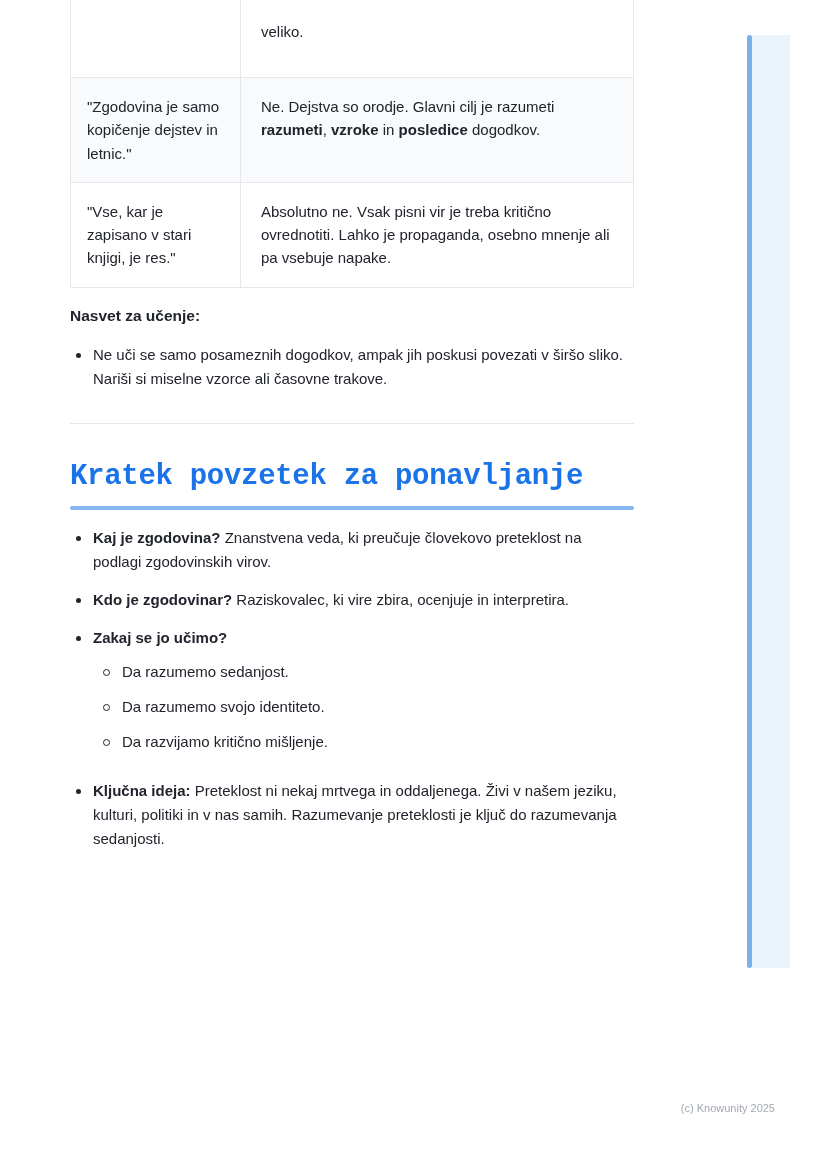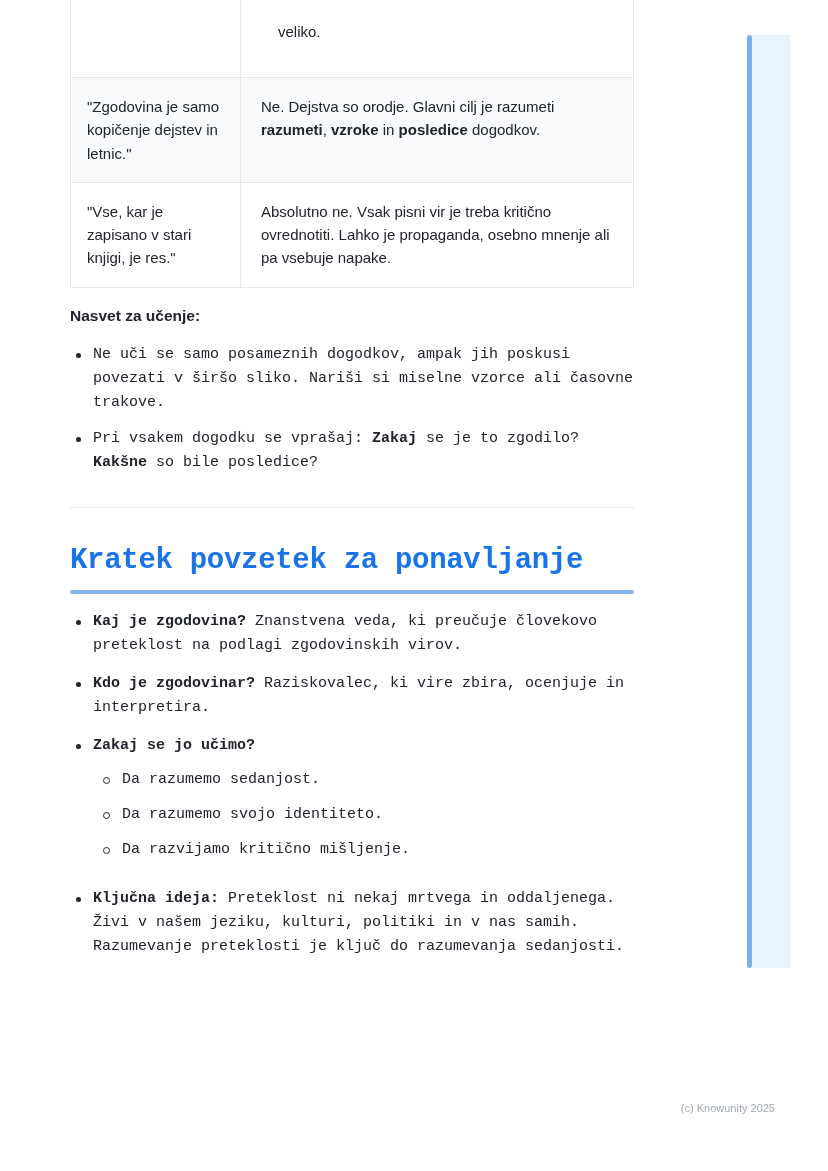--- a/index.html
+++ b/index.html
@@ -8,30 +8,30 @@
     font-family:"Liberation Sans","DejaVu Sans",sans-serif;color:#21242c;
     -webkit-font-smoothing:antialiased;
   }
   .content{position:absolute;left:70px;top:0;width:564px;}
 
   
   .ctable{border:1px solid #e5e7eb;border-top:none;font-size:15px;line-height:1.55;}
   .trow{display:flex;}
   .trow:not(:last-child){border-bottom:1px solid #e5e7eb;}
   .trow.striped{background:#f8fafc;}
-  .trow.partial{height:77px;overflow:hidden;gap:17px;}
+  .trow.partial{height:77px;overflow:hidden;}
   .trow.partial .tcell{padding-top:20px;}
   .tcell{padding:17px 16px;box-sizing:border-box;}
   .tcell.left{width:170px;flex:none;border-right:1px solid #e5e7eb;}
   .tcell.right{flex:1;padding:17px 20px;}
   b{font-weight:700;}
 
   .tips-heading{margin-top:19px;font-size:15.5px;font-weight:700;}
 
-  .list{margin-top:18px;font-size:15px;line-height:1.6;font-family:Liberation Mono, monospace;}
+  .list{margin-top:18px;font-size:15px;line-height:1.6;}
   .li{display:flex;margin-bottom:12px;}
   .li .dot{flex:none;width:5px;height:5px;border-radius:50%;background:#21242c;margin:10px 12px 0 6px;}
   .li .litext{flex:1;}
   .sublist{margin-top:10px;}
   .subli{display:flex;margin-bottom:11px;}
   .subli .circ{flex:none;width:5px;height:5px;border-radius:50%;border:1.5px solid #21242c;background:#fff;margin:9px 12px 0 10px;}
 
   .divider{margin-top:32px;border-top:1px solid #e5e7eb;height:0;}
 
   .big-heading{margin:36px 0 0;font-size:29px;font-weight:700;letter-spacing:-0.3px;line-height:1.2;}
@@ -62,24 +62,20 @@
         <div class="tcell left"><span>"Vse, kar je zapisano v stari knjigi, je res."</span></div>
         <div class="tcell right"><span>Absolutno ne. Vsak pisni vir je treba kritično ovrednotiti. Lahko je propaganda, osebno mnenje ali pa vsebuje napake.</span></div>
       </div>
     </div>
 
   <div class="tips-heading">Nasvet za učenje:</div>
   <div class="list">
       <div class="li">
         <span class="dot"></span>
         <div class="litext"><span>Ne uči se samo posameznih dogodkov, ampak jih poskusi povezati v širšo sliko. Nariši si miselne vzorce ali časovne trakove.</span></div>
-      </div>
-      <div class="li">
-        <span class="dot"></span>
-        <div class="litext"><span>Pri vsakem dogodku se vprašaj: </span><b>Zakaj</b><span> se je to zgodilo? </span><b>Kakšne</b><span> so bile posledice?</span></div>
       </div>
     </div>
 
   <div class="divider"></div>
 
   <h1 class="big-heading" style="color: rgb(26, 115, 232); font-family: Liberation Mono, monospace;">Kratek povzetek za ponavljanje</h1>
   <div class="heading-underline" style="background: rgb(133, 182, 240);"></div>
 
   <div class="list summary-list">
       <div class="li">

